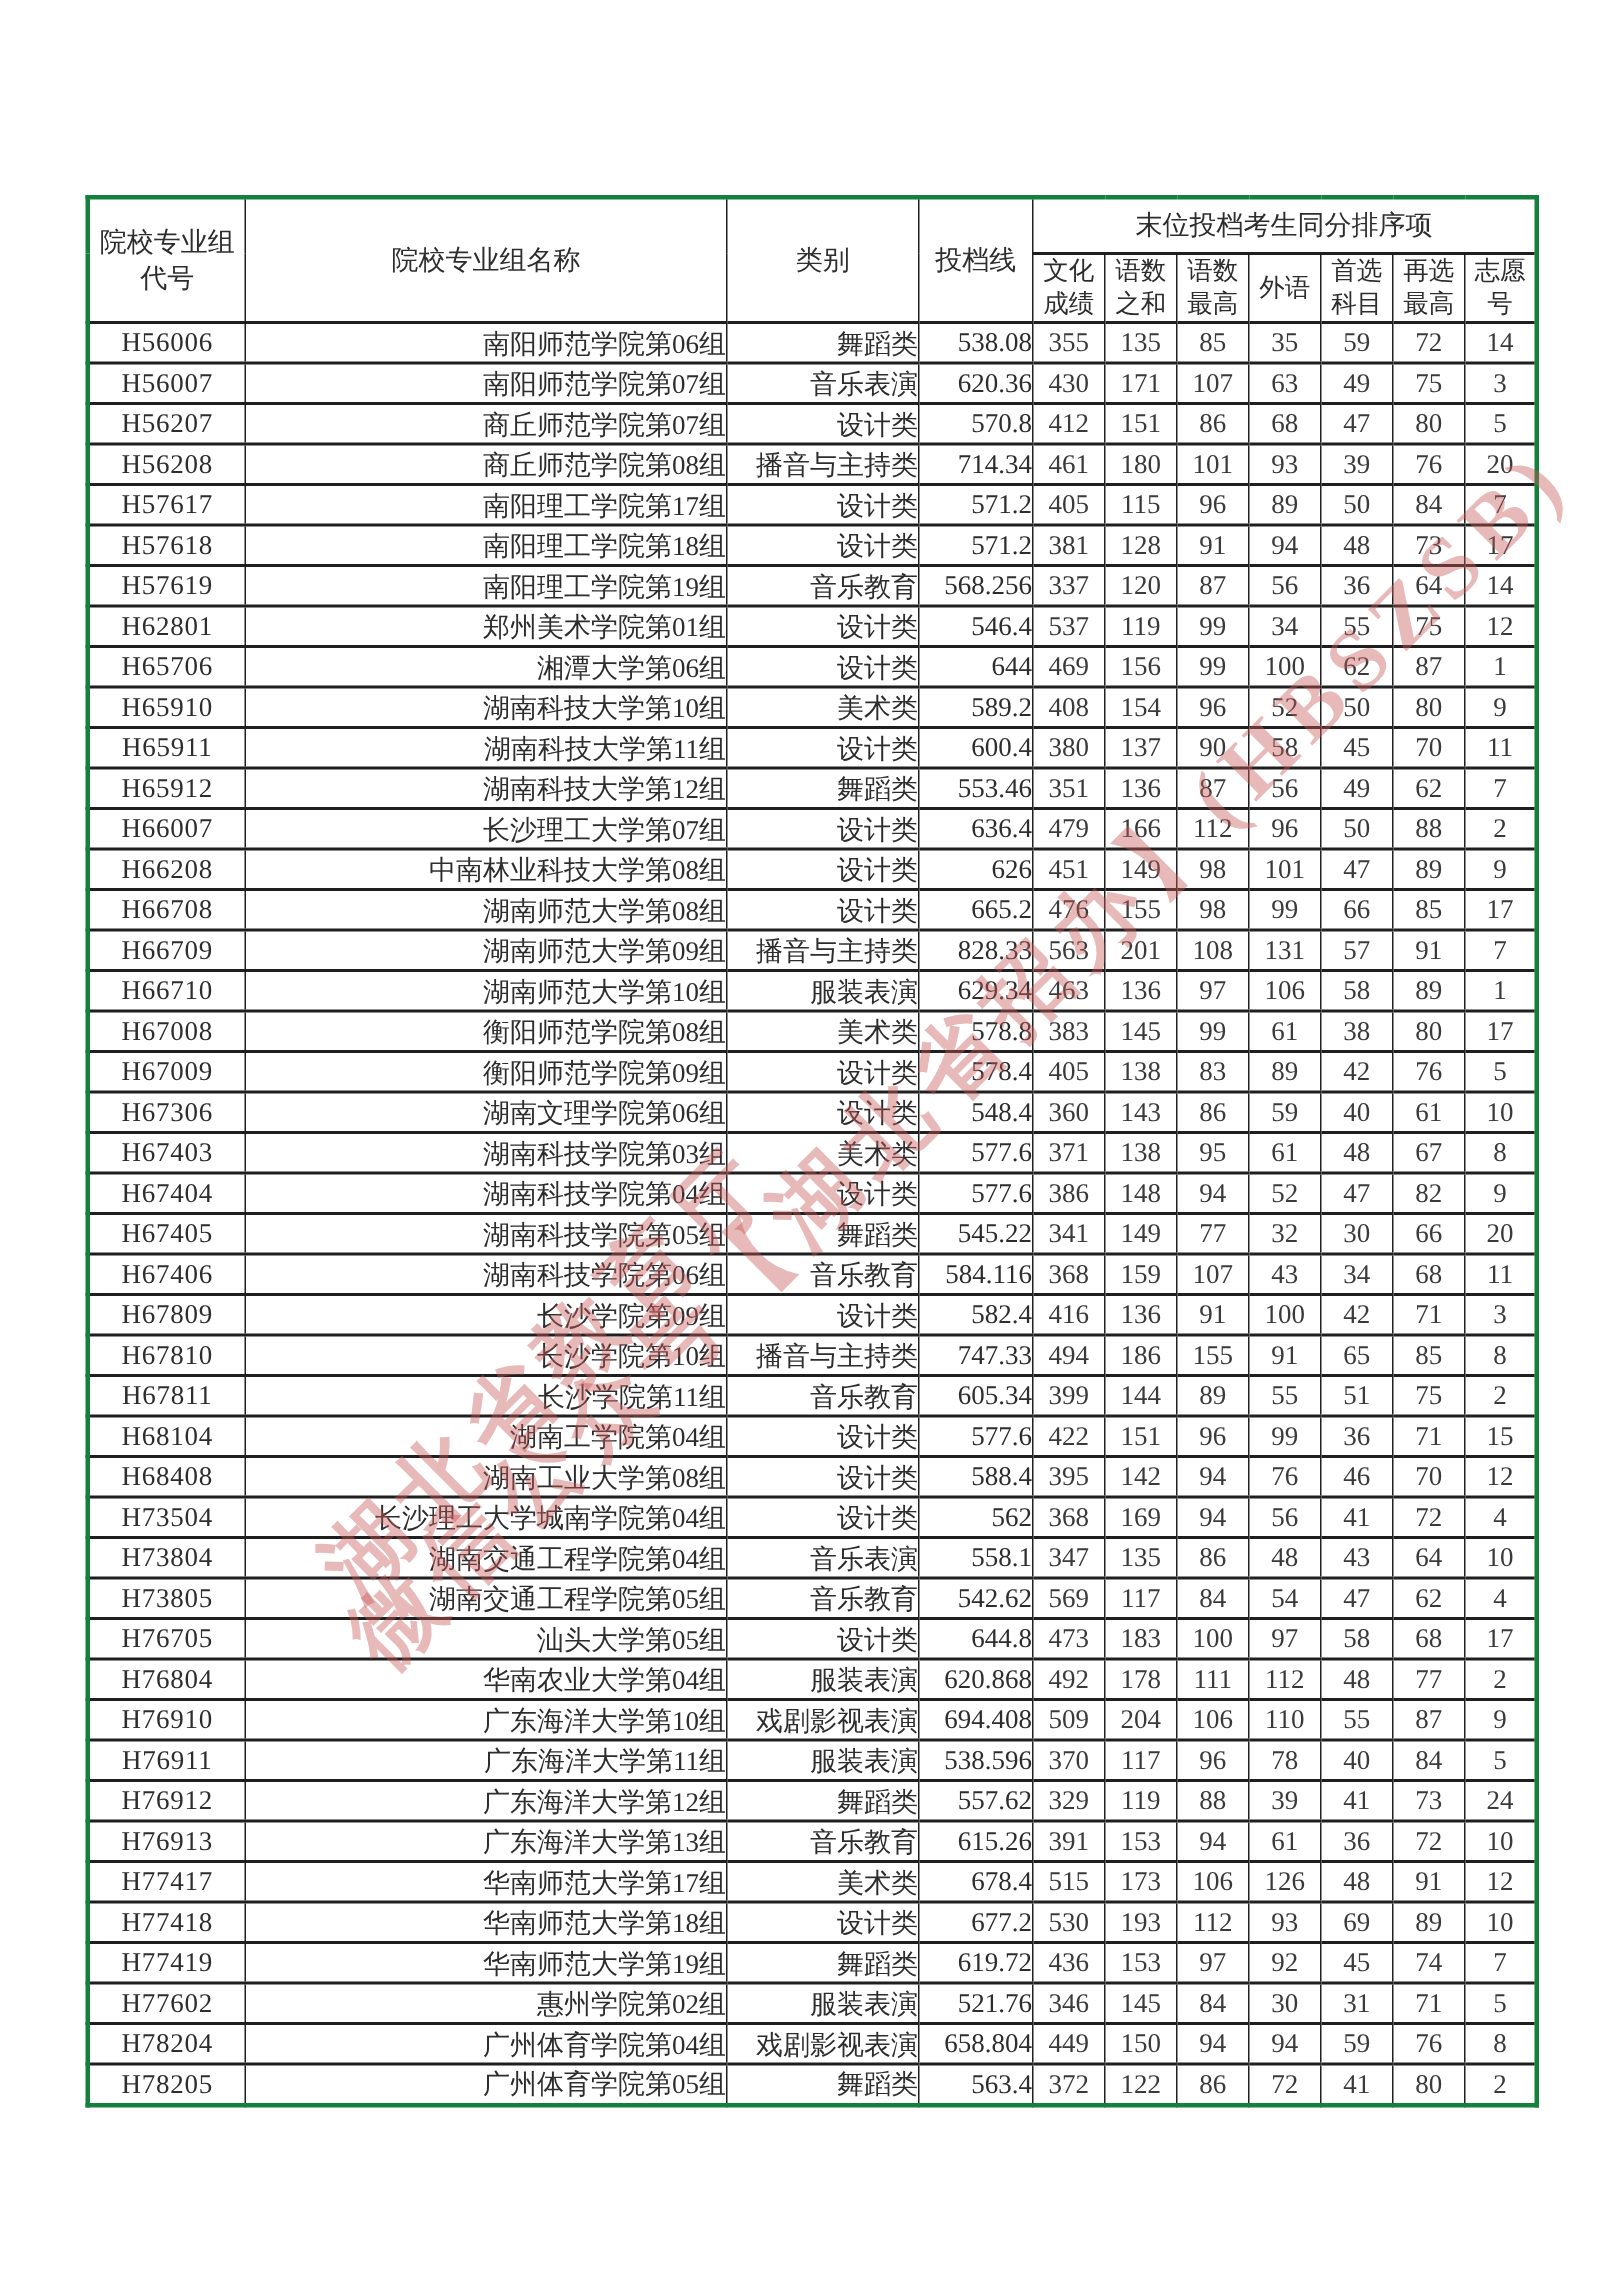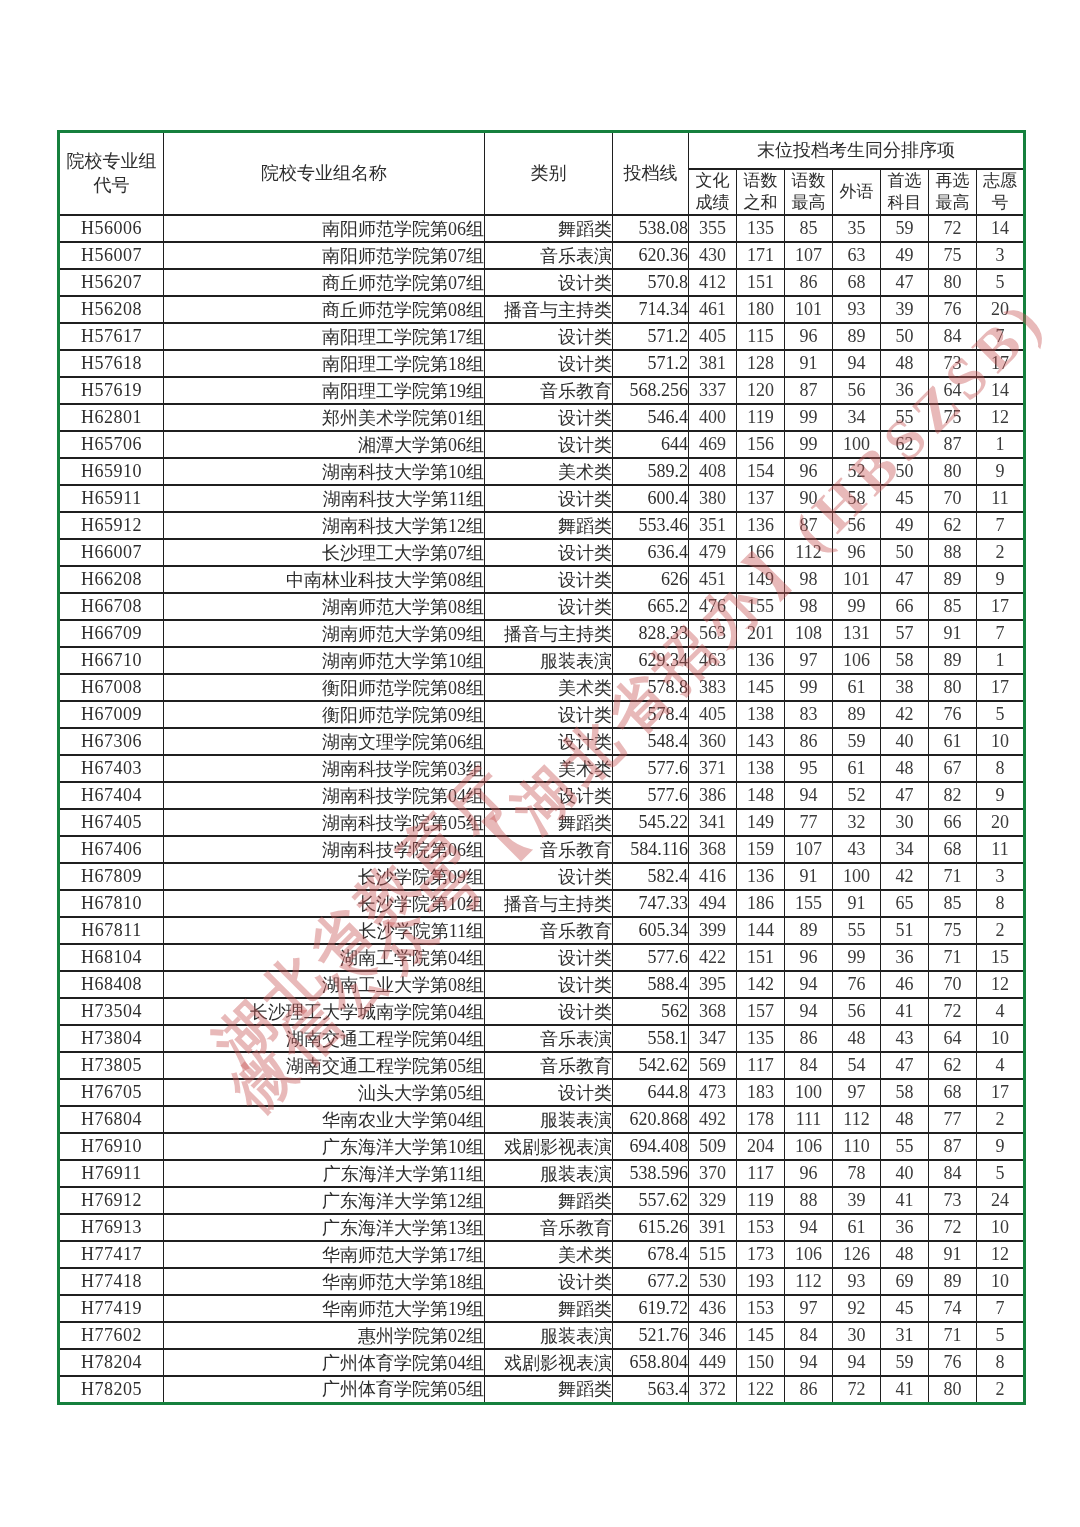--- a/index.html
+++ b/index.html
@@ -167,21 +167,21 @@
           <td class="c-num">56</td>
           <td class="c-num">36</td>
           <td class="c-num">64</td>
           <td class="c-num">14</td>
         </tr>
         <tr>
           <td class="c-code">H62801</td>
           <td class="c-name">郑州美术学院第01组</td>
           <td class="c-cat">设计类</td>
           <td class="c-line">546.4</td>
-          <td class="c-num">400</td>
+          <td class="c-num">537</td>
           <td class="c-num">119</td>
           <td class="c-num">99</td>
           <td class="c-num">34</td>
           <td class="c-num">55</td>
           <td class="c-num">75</td>
           <td class="c-num">12</td>
         </tr>
         <tr>
           <td class="c-code">H65706</td>
           <td class="c-name">湘潭大学第06组</td>
@@ -454,21 +454,21 @@
           <td class="c-num">46</td>
           <td class="c-num">70</td>
           <td class="c-num">12</td>
         </tr>
         <tr>
           <td class="c-code">H73504</td>
           <td class="c-name">长沙理工大学城南学院第04组</td>
           <td class="c-cat">设计类</td>
           <td class="c-line">562</td>
           <td class="c-num">368</td>
-          <td class="c-num">157</td>
+          <td class="c-num">169</td>
           <td class="c-num">94</td>
           <td class="c-num">56</td>
           <td class="c-num">41</td>
           <td class="c-num">72</td>
           <td class="c-num">4</td>
         </tr>
         <tr>
           <td class="c-code">H73804</td>
           <td class="c-name">湖南交通工程学院第04组</td>
           <td class="c-cat">音乐表演</td>

